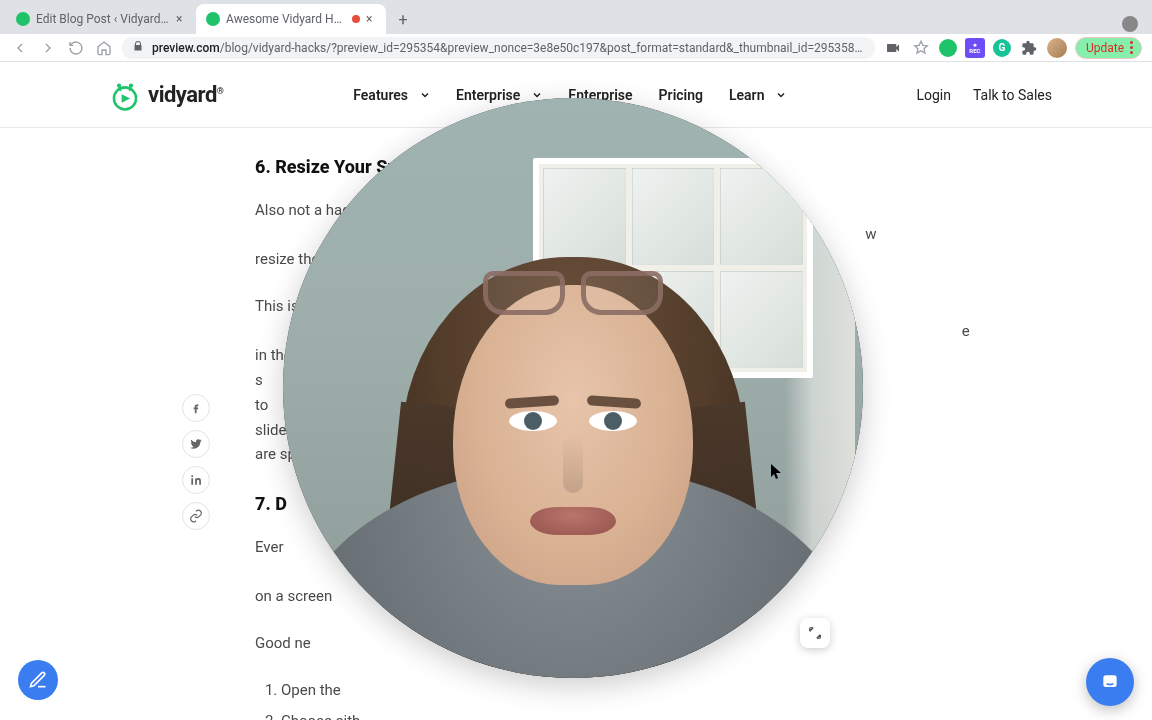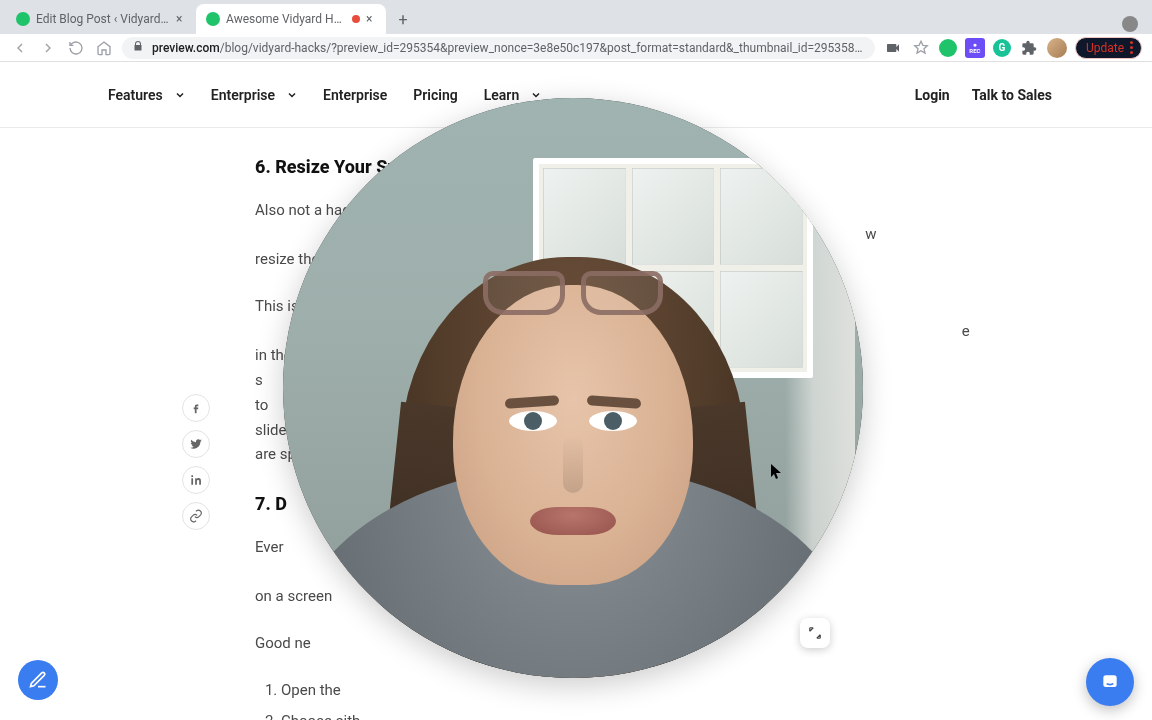--- a/index.html
+++ b/index.html
@@ -24,36 +24,36 @@
 .omnibox{flex:1;height:22px;background:#f1f3f4;border-radius:20px;display:flex;align-items:center;padding:0 10px;font-size:12px;color:#5f6368;gap:8px;overflow:hidden}
 .omnibox .lock{color:#5f6368}
 .omnibox .url{white-space:nowrap;overflow:hidden;text-overflow:ellipsis;flex:1}
 .omnibox .url b{color:#202124;font-weight:500}
 .ext{width:20px;height:20px;display:flex;align-items:center;justify-content:center;border-radius:4px}
 .ext.cam{color:#5f6368}
 .ext.rec{background:#6c4df6;color:#fff;font-size:6px;font-weight:700;flex-direction:column;line-height:6px;border-radius:3px}
 .ext.g{width:18px;height:18px;border-radius:50%;background:#18c397;color:#fff;font-size:10px;font-weight:700}
 .ext.puzzle{color:#5f6368}
 .avatar-sm{width:20px;height:20px;border-radius:50%;background:linear-gradient(135deg,#d9b38c,#a67c52);flex:0 0 20px}
-.update-chip{height:22px;border:1px solid #f0c5c0;background:#0f172a;border-radius:12px;display:flex;align-items:center;padding:0 8px 0 10px;font-size:12px;color:#d93025;gap:6px}
+.update-chip{height:22px;border:1px solid #f0c5c0;background:#86efac;border-radius:12px;display:flex;align-items:center;padding:0 8px 0 10px;font-size:12px;color:#d93025;gap:6px}
 .update-chip .menu3{display:flex;flex-direction:column;gap:2px}
 .update-chip .menu3 span{width:3px;height:3px;border-radius:50%;background:#d93025}
 
 
 .site-header{height:66px;border-bottom:1px solid #eaeaea;display:flex;align-items:center;padding:0 100px 0 108px;justify-content:space-between;background:#fff;z-index:1;position:relative}
 .logo{display:flex;align-items:center;gap:6px}
 .logo-mark{width:34px;height:34px;position:relative}
 .logo-mark svg{width:34px;height:34px}
 .logo-word{font-size:22px;font-weight:700;color:#222;letter-spacing:-.5px}
 .logo-reg{font-size:9px;vertical-align:super;color:#222}
 .navlinks{display:flex;gap:26px;align-items:center}
 .navlink{font-size:14px;color:#222;font-weight:600;display:flex;align-items:center;gap:12px}
 .chev{width:10px;height:10px}
 .right-header{display:flex;align-items:center;gap:22px}
-.hlink{font-size:14px;font-weight:700;color:#222}
+.hlink{font-size:14px;font-weight:400;color:#222}
 .cta{background:#5a3cf4;color:#fff;border-radius:4px;padding:10px 18px;font-size:14px;font-weight:700}
 
 
 .article{position:relative;padding:20px 255px 0 255px;height:592px;overflow:hidden;line-height:1.65;color:#4a4a4a;font-size:15px}
 .h6{font-size:18px;font-weight:800;color:#111;margin:4px 0 16px}
 .p{margin:0 0 22px}
 .ol{list-style:decimal;padding-left:26px}
 .ol li{margin-bottom:6px}
 
 
@@ -175,20 +175,33 @@
       <span class="menu3">
           <span></span>
           <span></span>
           <span></span>
         </span>
     </div>
   </div>
 </div>
 
 <div class="site-header">
+  <div class="logo">
+    <span class="logo-mark">
+      <svg viewBox="0 0 40 40">
+          <circle cx="20" cy="24" r="13" fill="none" stroke="#1ec36a" stroke-width="3"></circle>
+          <circle cx="13" cy="9" r="2.5" fill="#1ec36a"></circle>
+          <circle cx="27" cy="9" r="2.5" fill="#1ec36a"></circle>
+          <line x1="13" y1="11" x2="15" y2="15" stroke="#1ec36a" stroke-width="2"></line>
+          <line x1="27" y1="11" x2="25" y2="15" stroke="#1ec36a" stroke-width="2"></line>
+          <polygon points="16,19 16,29 26,24" fill="#1ec36a"></polygon>
+        </svg>
+    </span>
+    <span class="logo-word"><span>vidyard</span><span class="logo-reg">®</span></span>
+  </div>
   <div class="navlinks">
     <span class="navlink">
         <span>Features</span>
         <svg class="chev" viewBox="0 0 10 10" fill="none" stroke="currentColor" stroke-width="1.5">
           <path d="M2 3.5l3 3 3-3"></path>
         </svg>
       </span>
     <span class="navlink">
         <span>Enterprise</span>
         <svg class="chev" viewBox="0 0 10 10" fill="none" stroke="currentColor" stroke-width="1.5">

